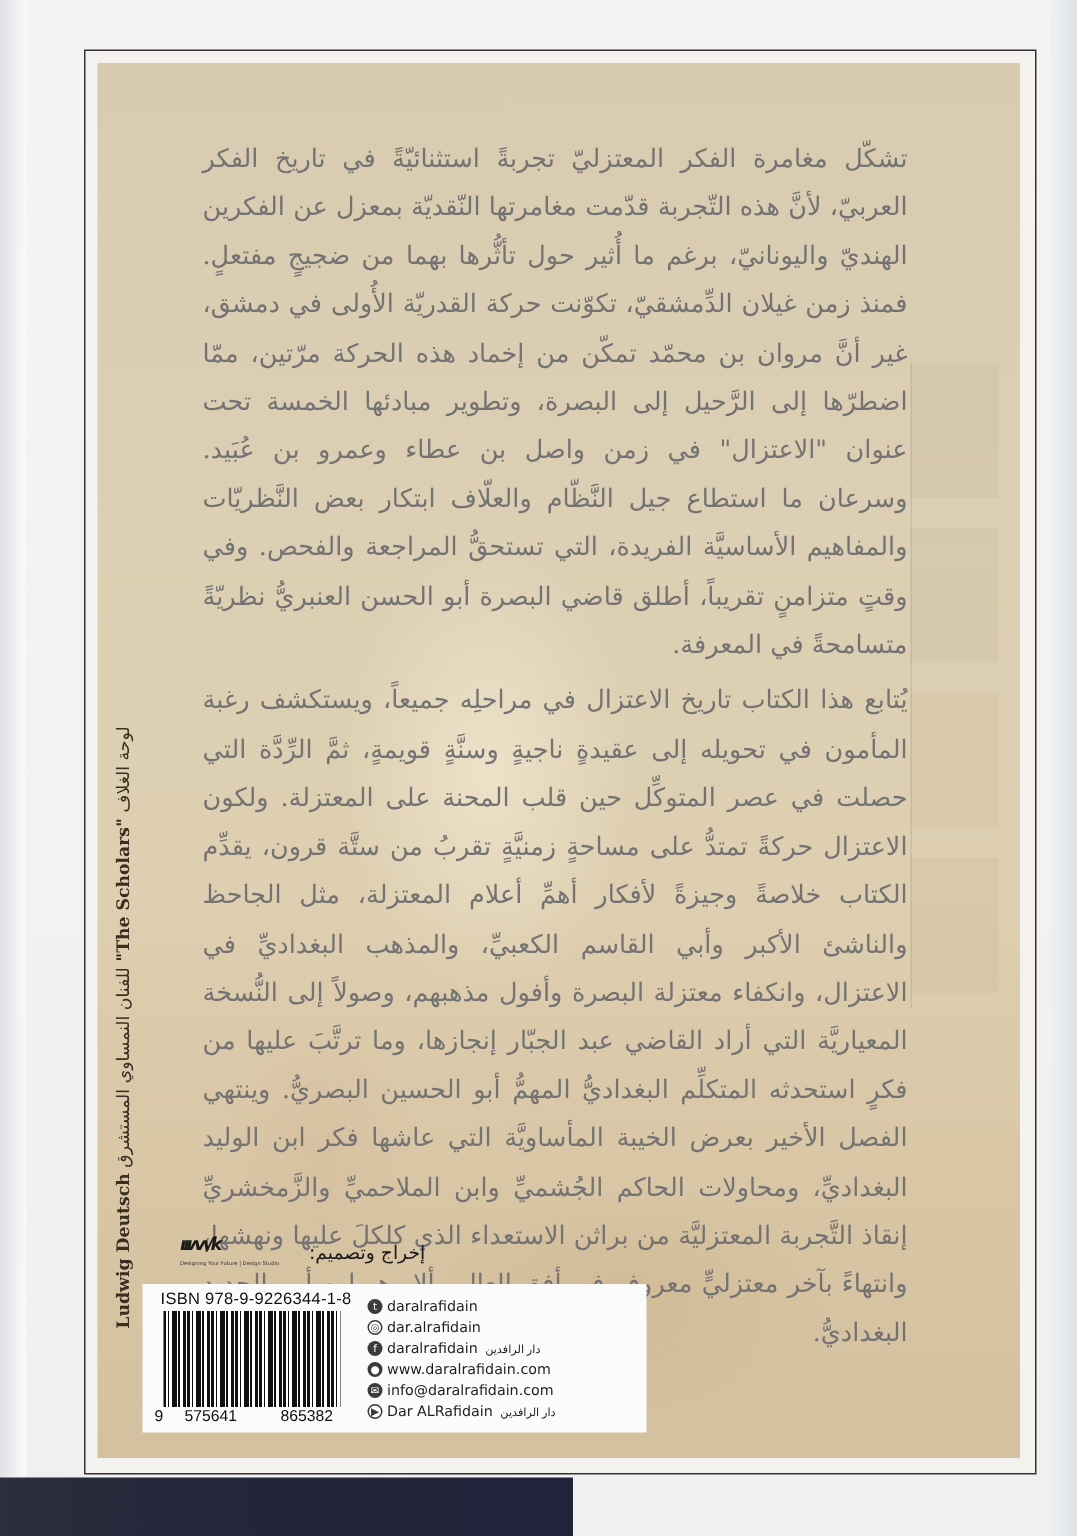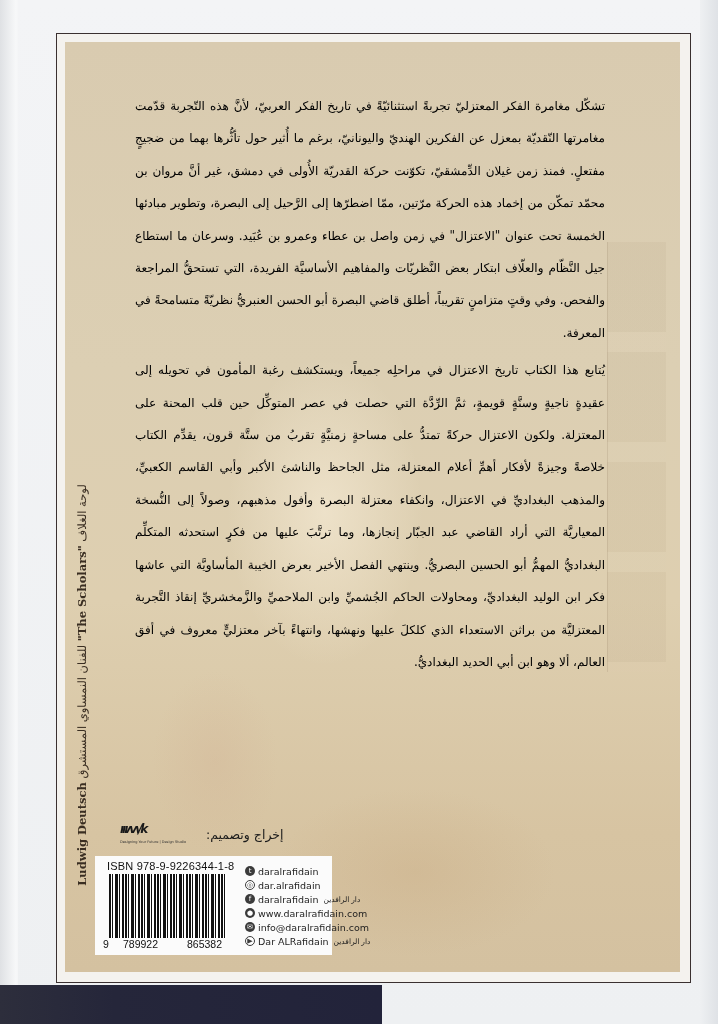--- a/index.html
+++ b/index.html
@@ -29,21 +29,21 @@
       linear-gradient(180deg,#d9cbb0 0%,#dccfb3 35%,#decfb0 60%,#d7c4a2 85%,#d4c1a0 100%);
   }
   .panel .pillar {
     position:absolute; right:14px; top:200px; width:58px; height:430px;
     border-left:1px solid rgba(160,140,110,0.25);
     background:repeating-linear-gradient(180deg, rgba(190,170,140,0.18) 0 90px, rgba(220,205,180,0.1) 90px 110px);
   }
   .text-block {
     position:absolute; left:135px; top:90px; width:470px;
     direction:rtl; text-align:justify; text-align-last:right;
-    color:#000000; font-size:12px; line-height:32.4px;
+    color:#737373; font-size:17px; line-height:32.4px;
   }
   .text-block p { margin:0; }
   .text-block p + p { margin-top:5px; }
   .side-credit {
     position:absolute; left:72px; top:500px; width:20px; height:370px;
   }
   .side-credit span {
     position:absolute; left:50%; top:50%;
     transform:translate(-50%,-50%) rotate(-90deg);
     white-space:nowrap; font-size:11.5px; color:#3a2e22;
@@ -62,21 +62,21 @@
     font-weight:bold; font-style:italic; font-size:12px; color:#1a1a1a; letter-spacing:-2px;
   }
   .design-logo .tag {
     position:absolute; left:0; top:20px; font-size:3.5px; color:#333;
     font-family:"DejaVu Sans",sans-serif; white-space:nowrap;
   }
   .design-label {
     direction:rtl; font-size:12.5px; color:#1a1a1a; font-family:"DejaVu Sans",sans-serif;
   }
   .info-box {
-    position:absolute; left:95px; top:856px; width:237px; height:99px;
+    position:absolute; left:95px; top:856px; width:336px; height:99px;
     background:#fbfbfb;
   }
   .isbn-label {
     position:absolute; left:12px; top:4px;
     font-family:"Liberation Sans",sans-serif; font-size:11px; color:#111; letter-spacing:0.2px;
   }
   .barcode {
     position:absolute; left:14px; top:18px; width:118px; height:64px;
     background:repeating-linear-gradient(90deg,
       #111 0 2px,#fff 2px 3px,#111 3px 4px,#fff 4px 6px,#111 6px 9px,#fff 9px 10px,
@@ -144,21 +144,21 @@
     <span class="tag">Designing Your Future | Design Studio</span>
   </div>
   <span class="design-label">إخراج وتصميم:</span>
 </div>
 
 <div class="info-box">
   <div class="isbn-label">ISBN  978-9-9226344-1-8</div>
   <div class="barcode"></div>
   <div class="barcode-nums">
     <span class="n1">9</span>
-    <span class="n2">789922</span>
+    <span class="n2">575641</span>
     <span class="n3">865382</span>
   </div>
   <div class="contacts">
     <div class="contact">
       <span class="ico">t</span>
       <span>daralrafidain</span>
     </div>
     <div class="contact">
       <span class="ico outline">◎</span>
       <span>dar.alrafidain</span>

